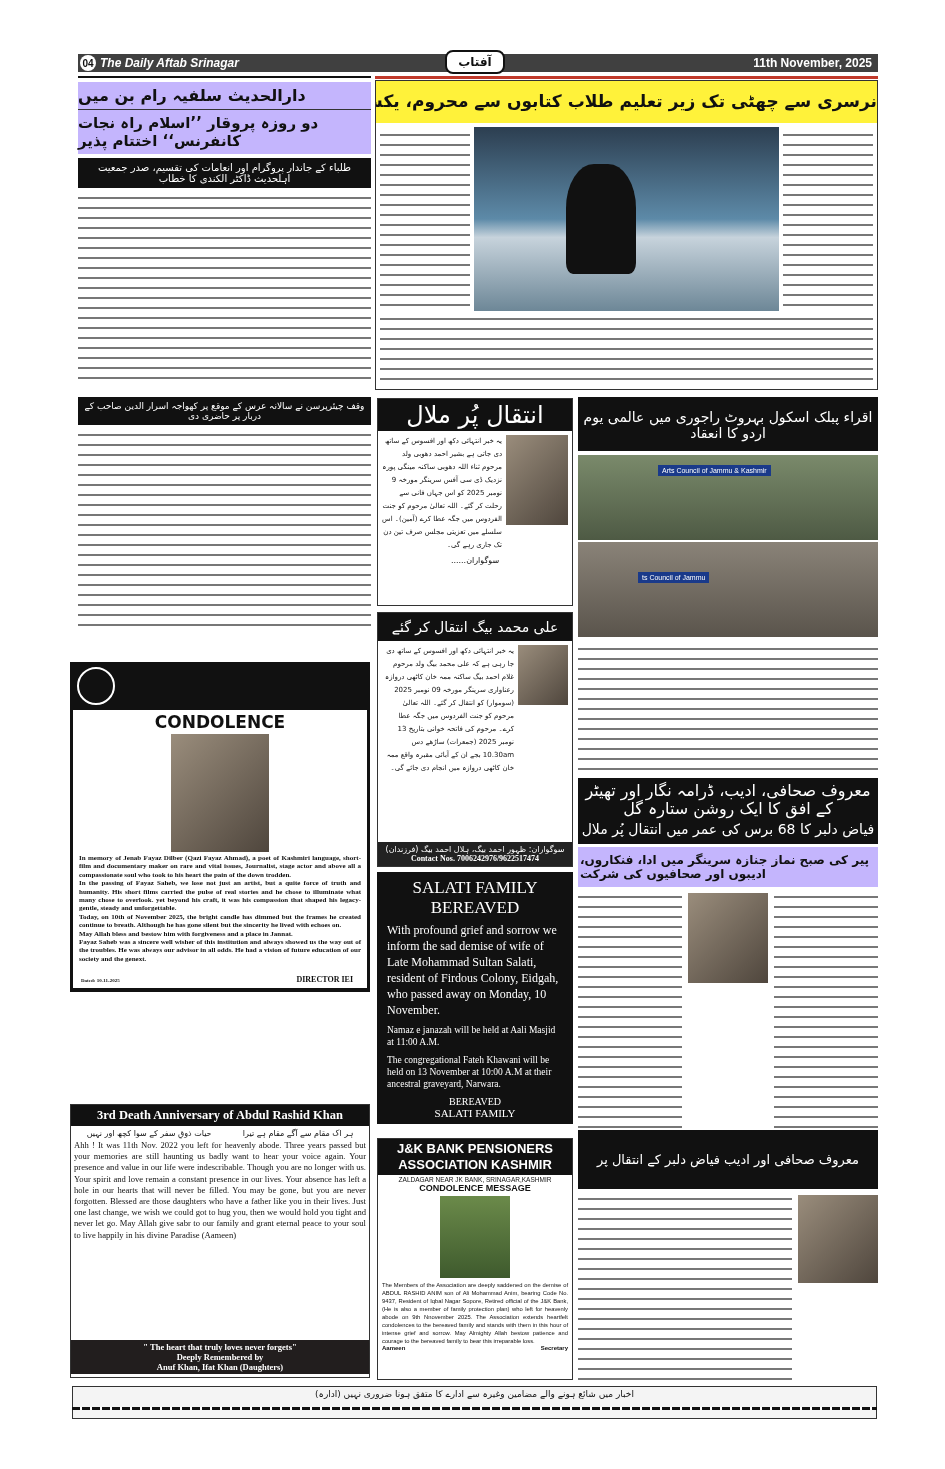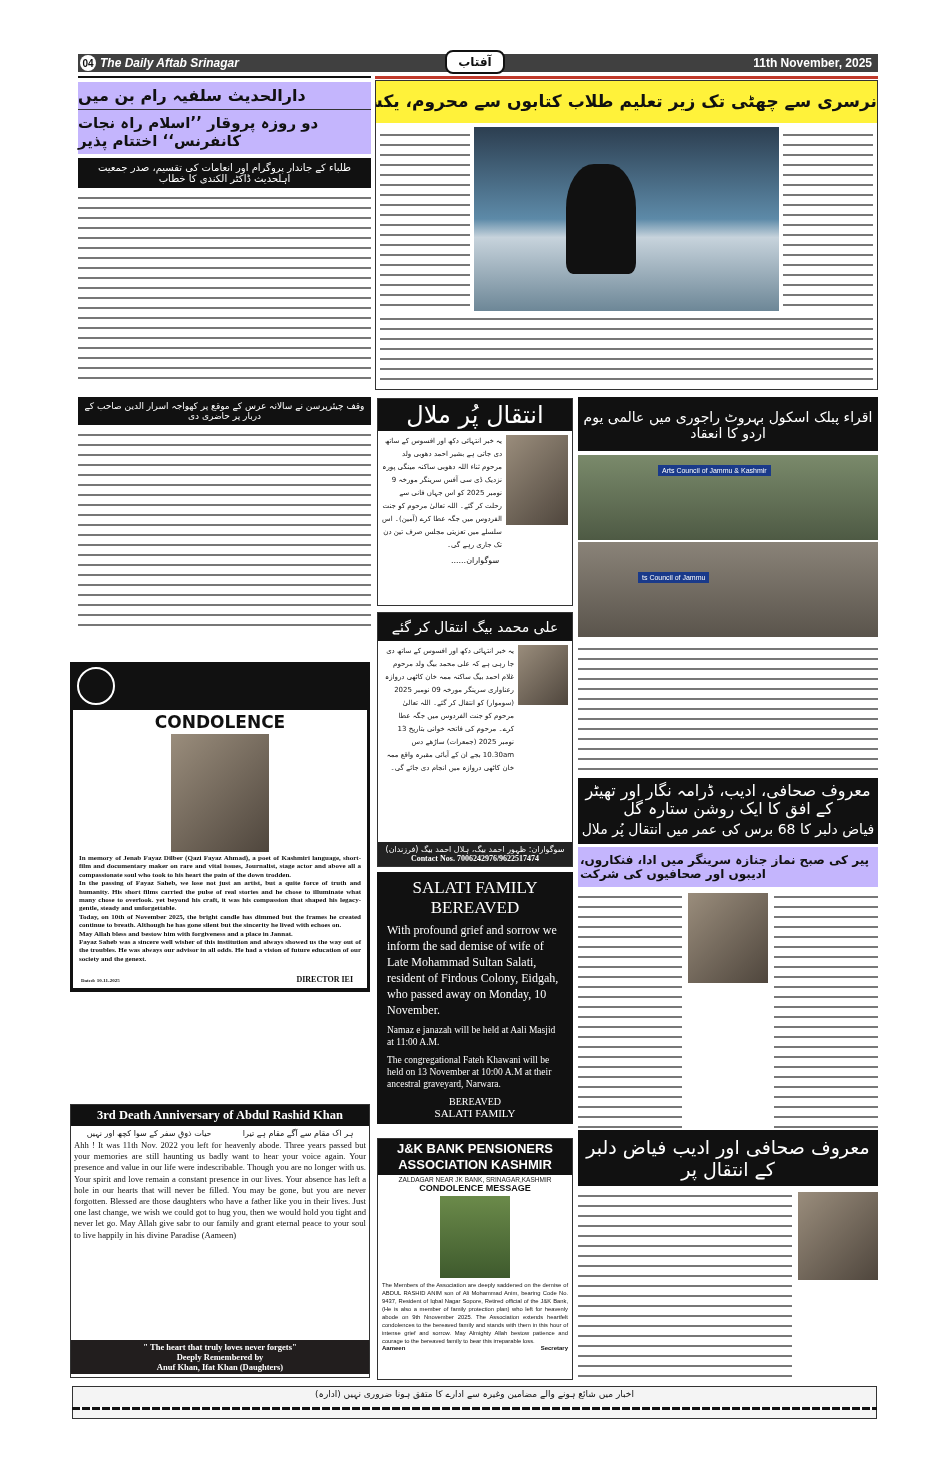--- a/index.html
+++ b/index.html
@@ -120,21 +120,21 @@
   </div>
   <div class="greybar urdu" style="font-size:12px;font-weight:bold;padding:6px 2px;margin-top:3px">پیر کی صبح نماز جنازہ سرینگر میں ادا، فنکاروں، ادیبوں اور صحافیوں کی شرکت</div>
   <div style="display:flex;margin-top:6px">
     <div class="fakelines" style="flex:1;height:250px"></div>
     <div class="photo" style="width:80px;height:90px;margin:0 6px"></div>
     <div class="fakelines" style="flex:1;height:250px"></div>
   </div>
 </div>
 
 <div class="abs" style="left:578px;top:1130px;width:300px;height:250px">
-  <div class="blackbar urdu" style="font-size:19px;padding:6px 2px">معروف صحافی اور ادیب فیاض دلبر کے انتقال پر</div>
+  <div class="blackbar urdu" style="font-size:13px;padding:22px 2px">معروف صحافی اور ادیب فیاض دلبر کے انتقال پر</div>
   <div style="display:flex;margin-top:6px">
     <div class="fakelines" style="flex:1;height:185px"></div>
     <div class="photo" style="width:80px;height:88px;margin-left:6px"></div>
   </div>
 </div>
 
 <div class="abs" style="left:70px;top:662px;width:300px;height:330px;background:#111;padding:3px">
   <div style="display:flex;align-items:center;height:42px;color:#fff">
     <div style="width:38px;height:38px;border-radius:50%;border:2px solid #fff;margin:0 4px"></div>
   </div>

